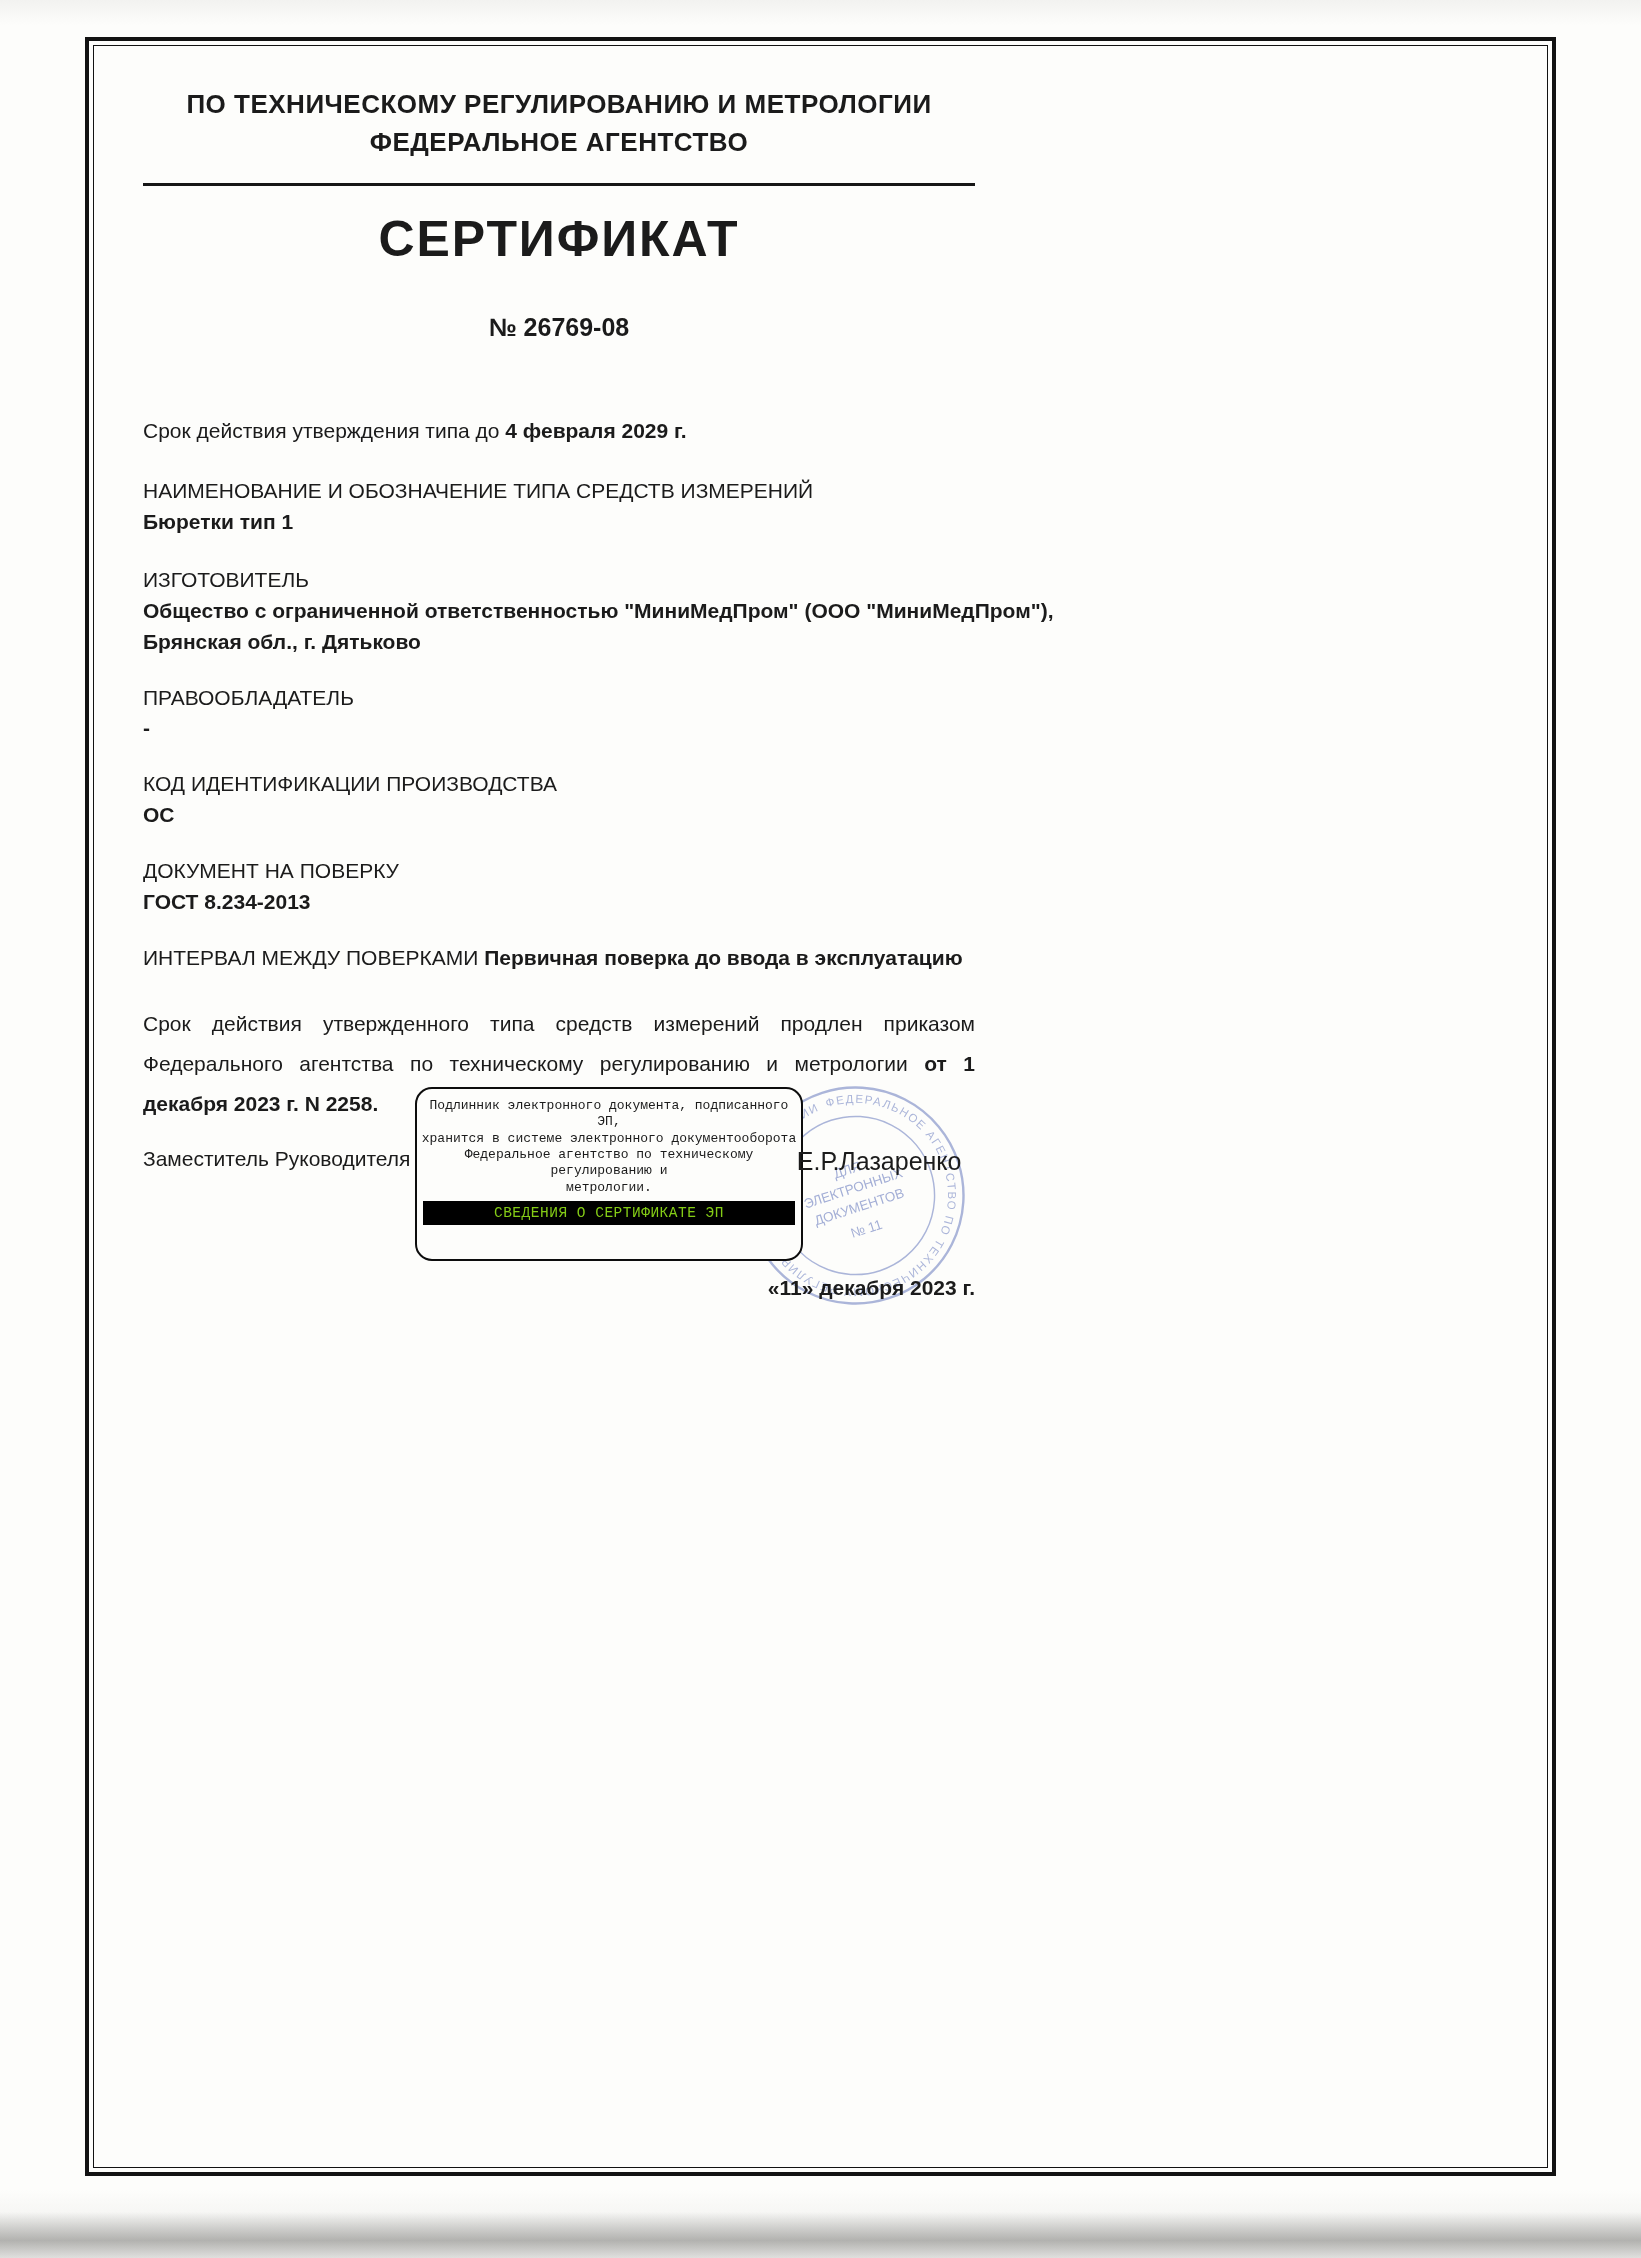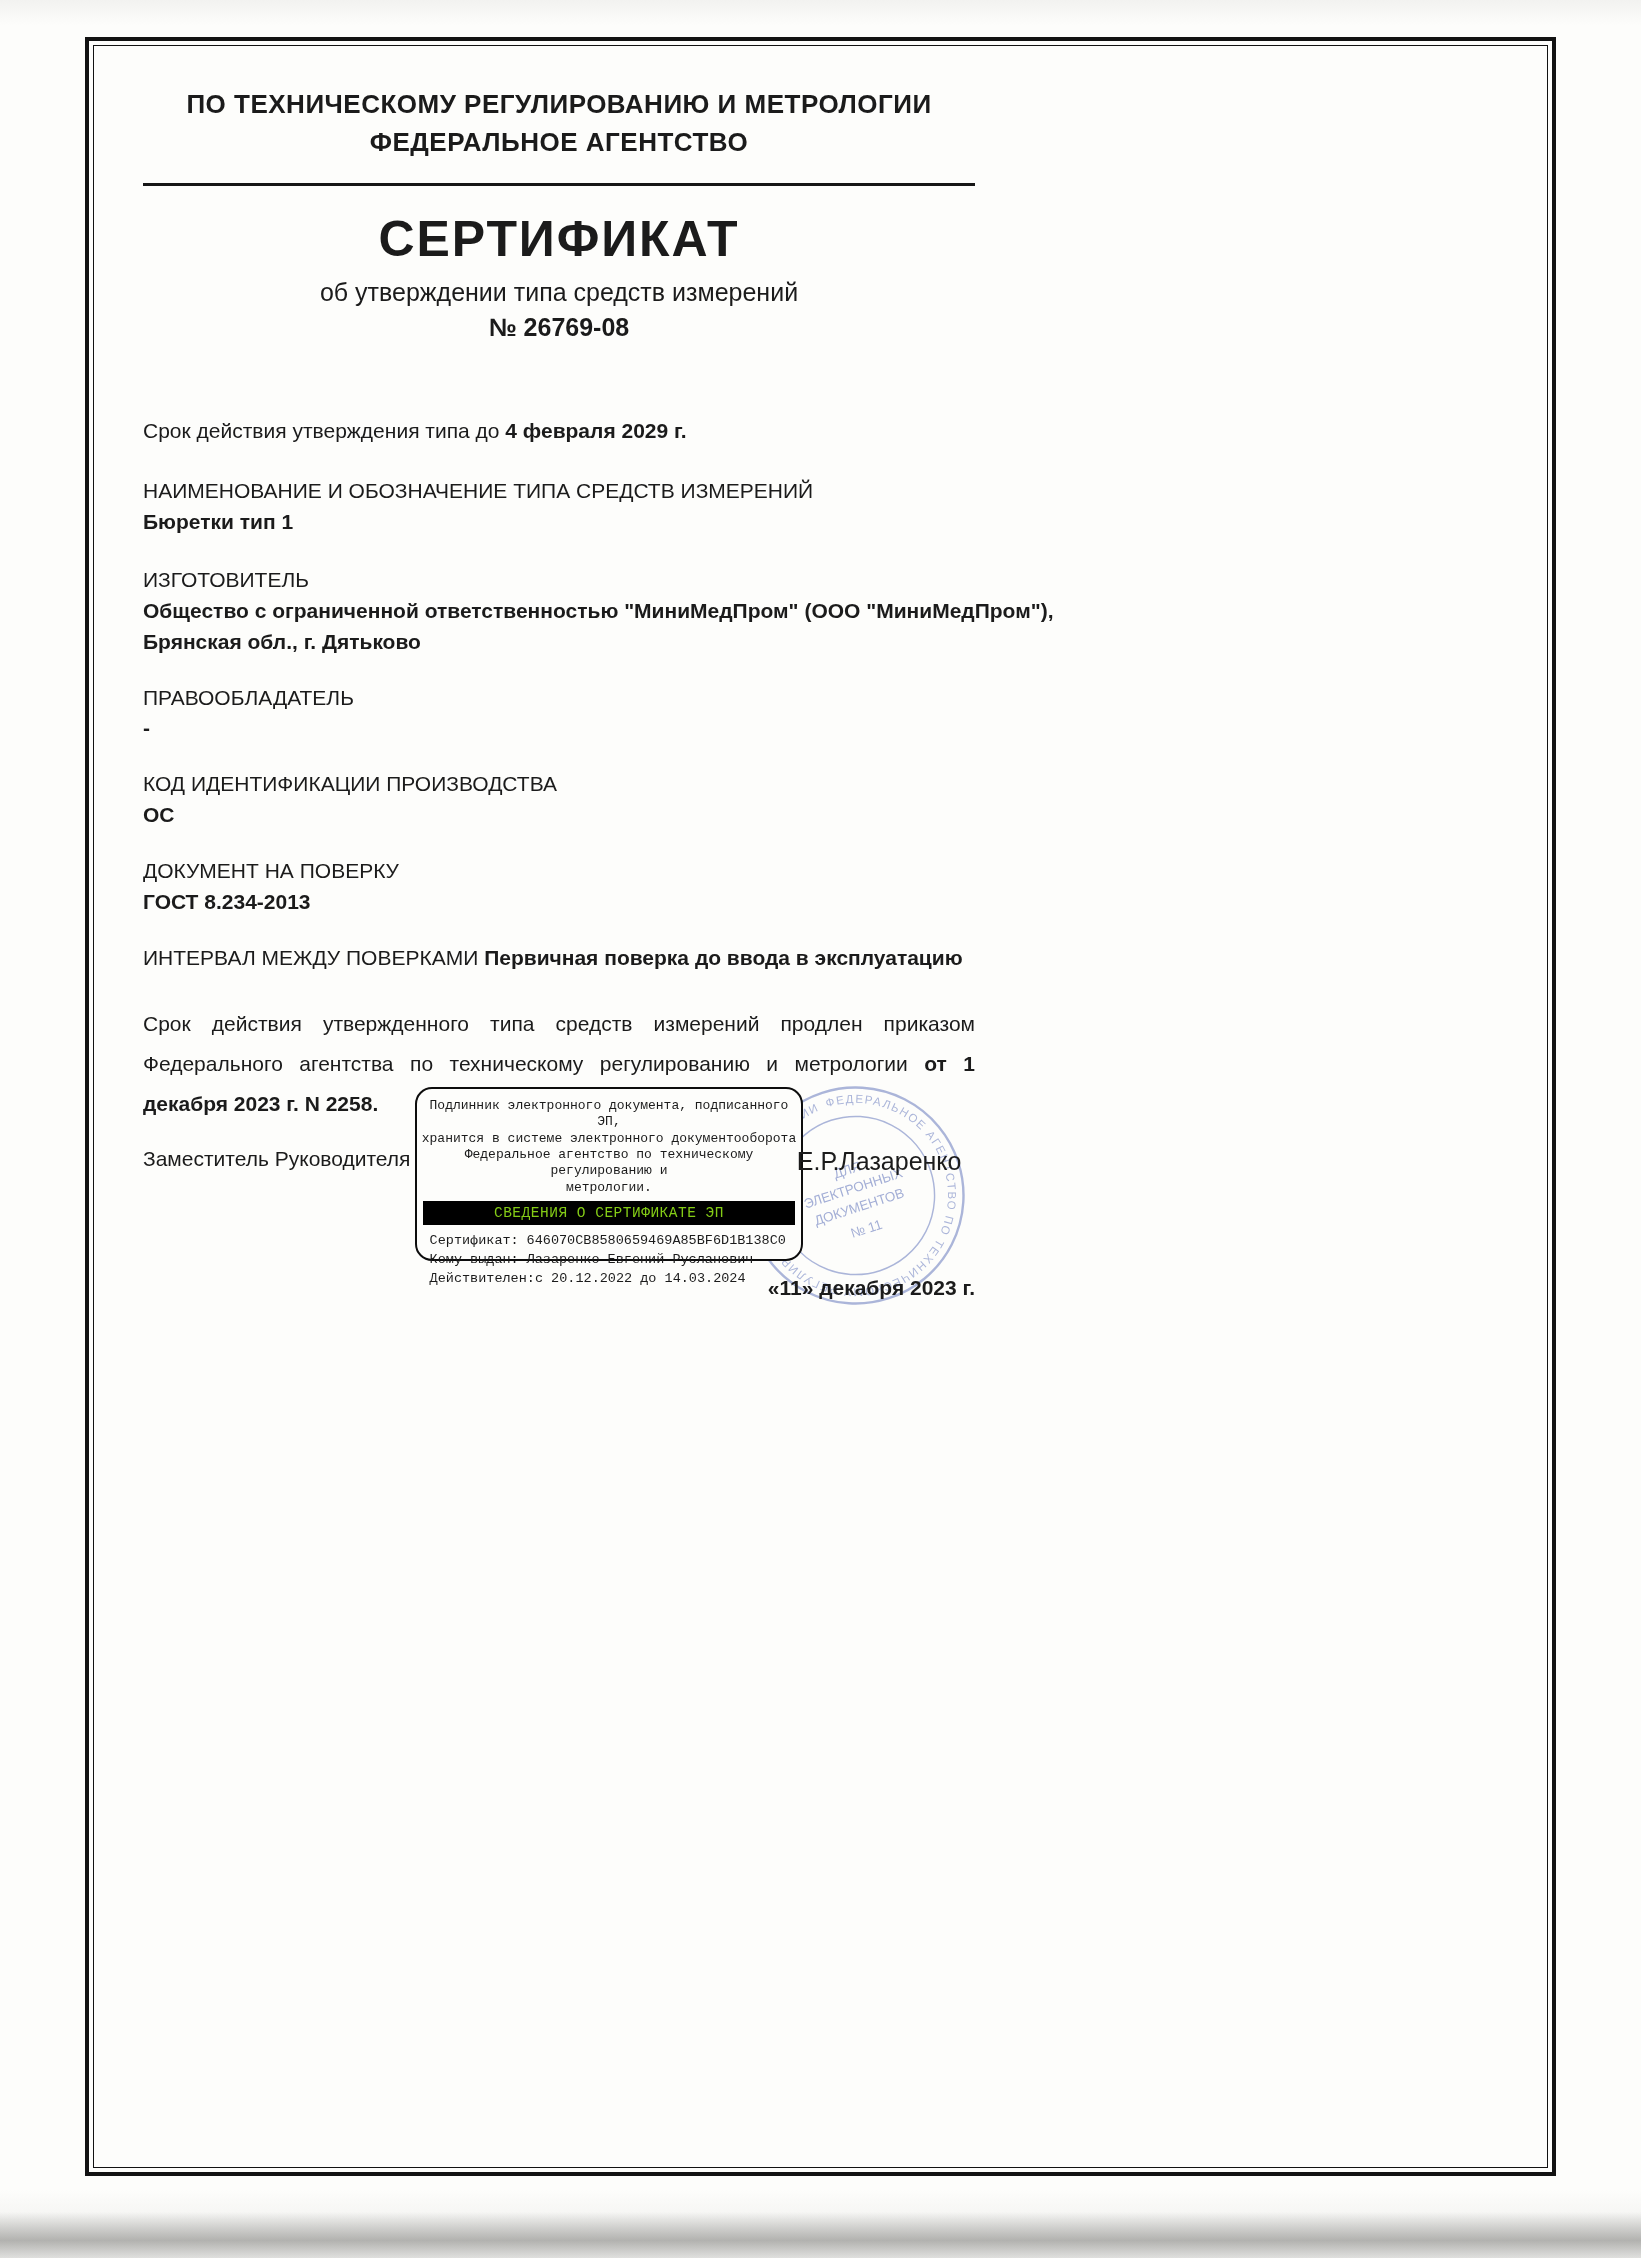--- a/index.html
+++ b/index.html
@@ -66,21 +66,20 @@
   <div class="content">
 
     <div class="agency">
       <div>ПО ТЕХНИЧЕСКОМУ РЕГУЛИРОВАНИЮ И МЕТРОЛОГИИ</div>
       <div>ФЕДЕРАЛЬНОЕ АГЕНТСТВО</div>
     </div>
 
     <div class="rule"></div>
 
     <div class="t-main">СЕРТИФИКАТ</div>
-    <div class="t-sub">об утверждении типа средств измерений</div>
     <div class="t-num">№ 26769-08</div>
 
     <div class="f validity">
       <span>Срок действия утверждения типа до</span>
       <span class="b">4 февраля 2029 г.</span>
     </div>
 
     <div class="f name-l">НАИМЕНОВАНИЕ И ОБОЗНАЧЕНИЕ ТИПА СРЕДСТВ ИЗМЕРЕНИЙ</div>
     <div class="f b name-v">Бюретки тип 1</div>
 
@@ -132,31 +131,20 @@
     <div class="sig-name">Е.Р.Лазаренко</div>
 
     <div class="esig">
       <div class="esig-head">
         <div>Подлинник электронного документа, подписанного ЭП,</div>
         <div>хранится в системе электронного документооборота</div>
         <div>Федеральное агентство по техническому регулированию и</div>
         <div>метрологии.</div>
       </div>
       <div class="esig-bar">СВЕДЕНИЯ О СЕРТИФИКАТЕ ЭП</div>
-      <div class="esig-rows">
-        <div class="esig-row">
-          <span class="lab">Сертификат:</span><span>646070CB8580659469A85BF6D1B138C0</span>
-        </div>
-        <div class="esig-row">
-          <span class="lab">Кому выдан:</span><span>Лазаренко Евгений Русланович</span>
-        </div>
-        <div class="esig-row">
-          <span class="lab">Действителен:</span><span>с 20.12.2022 до 14.03.2024</span>
-        </div>
-      </div>
     </div>
 
     <div class="date">«11» декабря 2023 г.</div>
 
   </div>
 
   <div class="scan-band"></div>
 </div>
 
 

